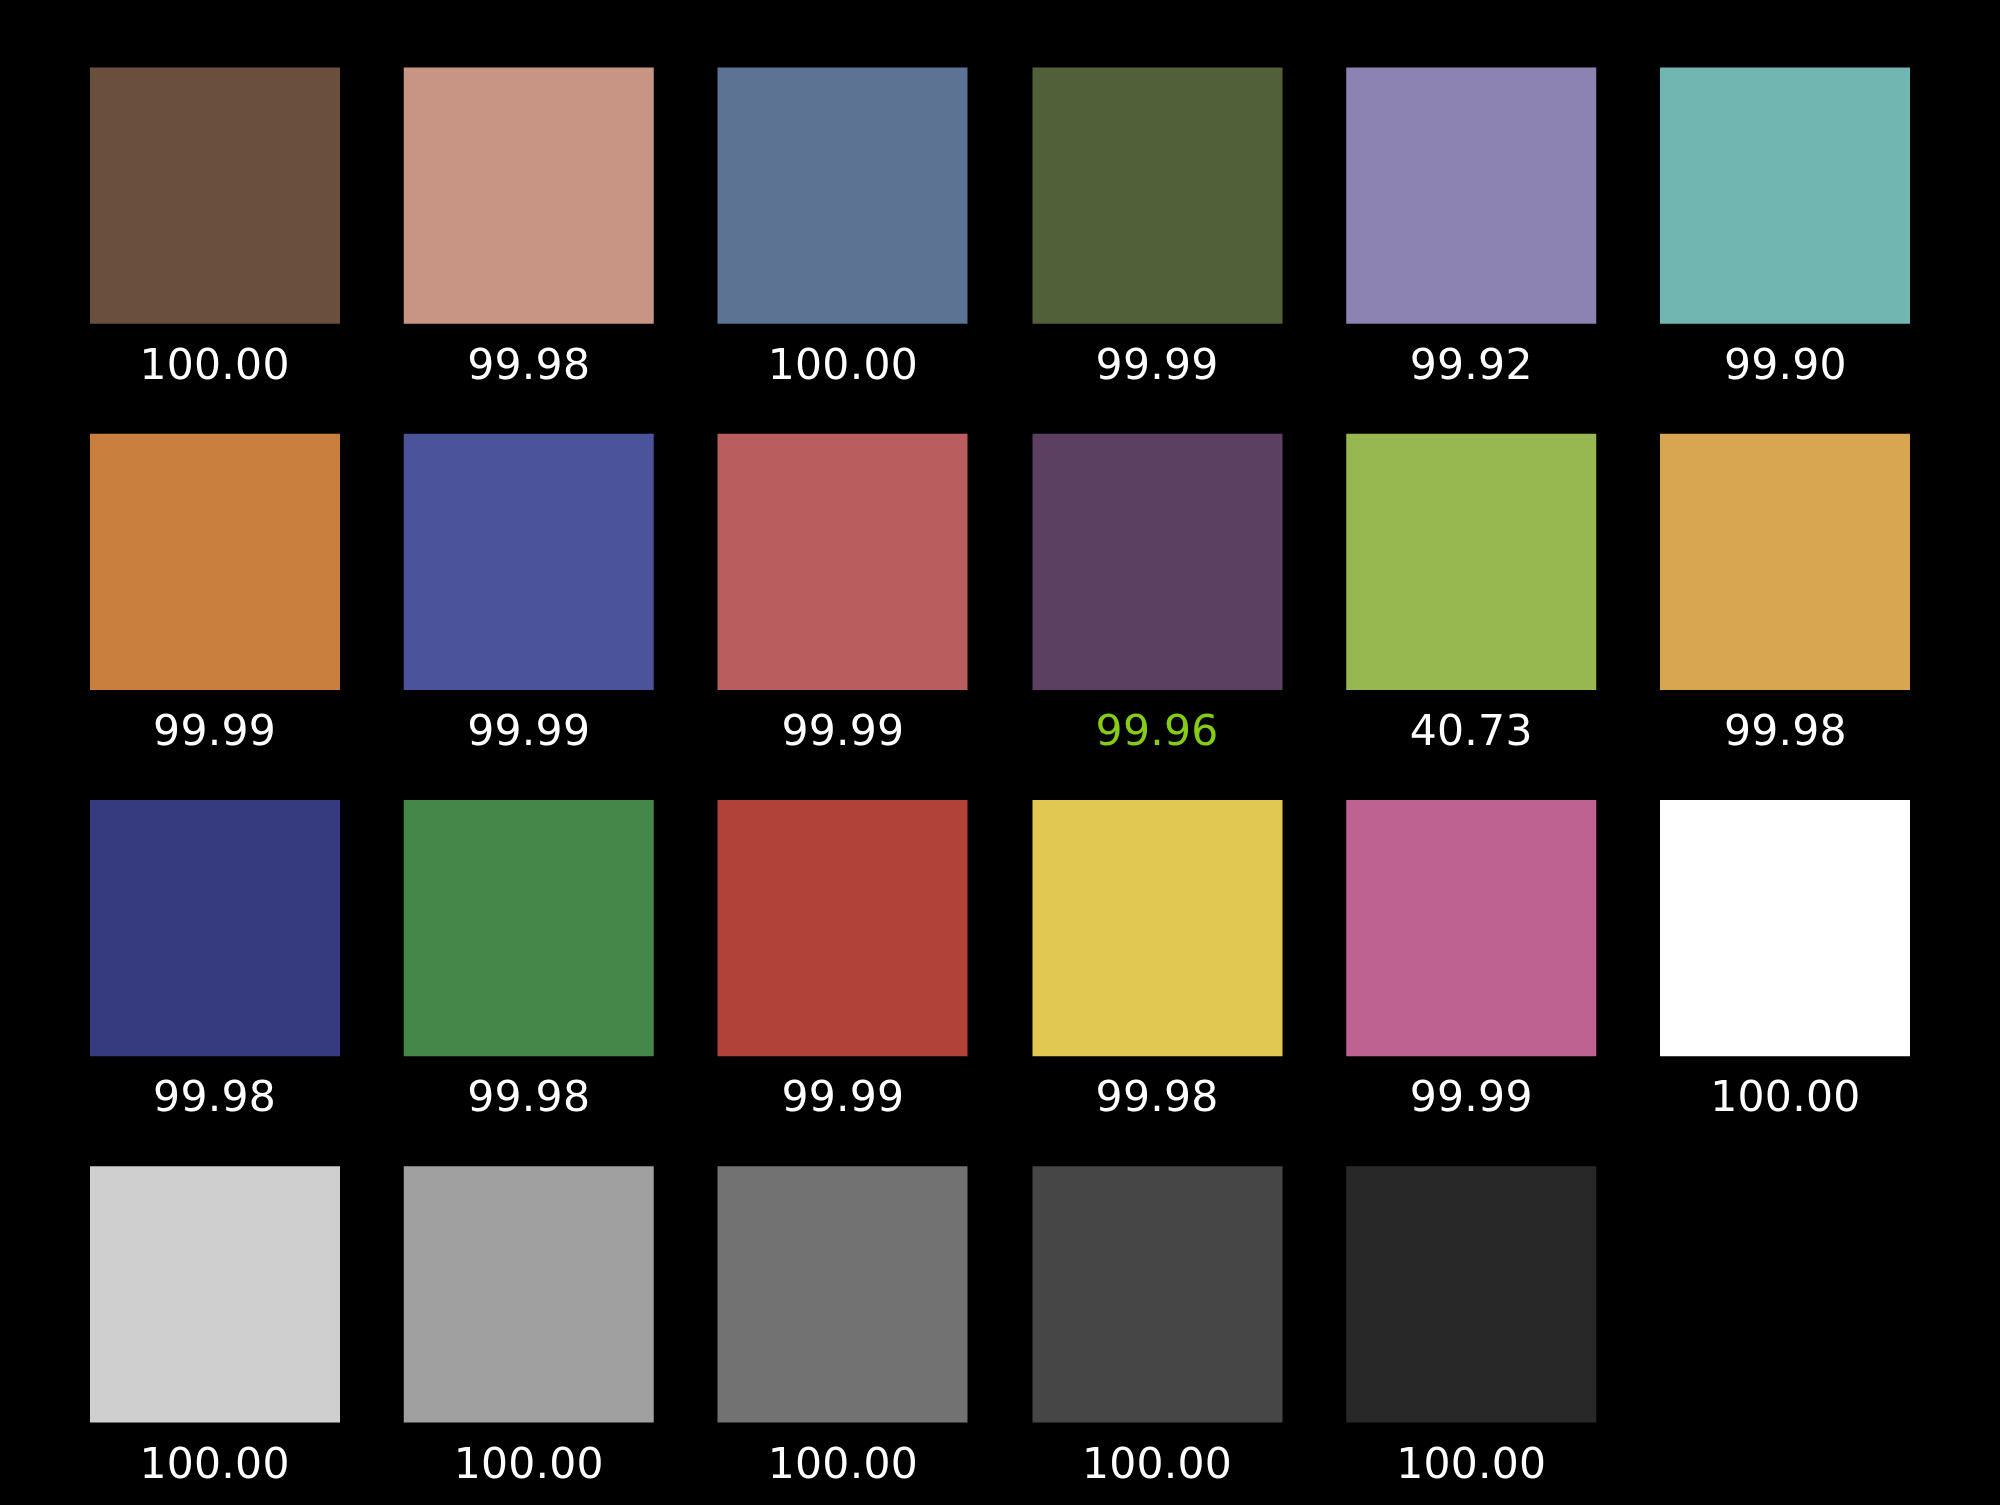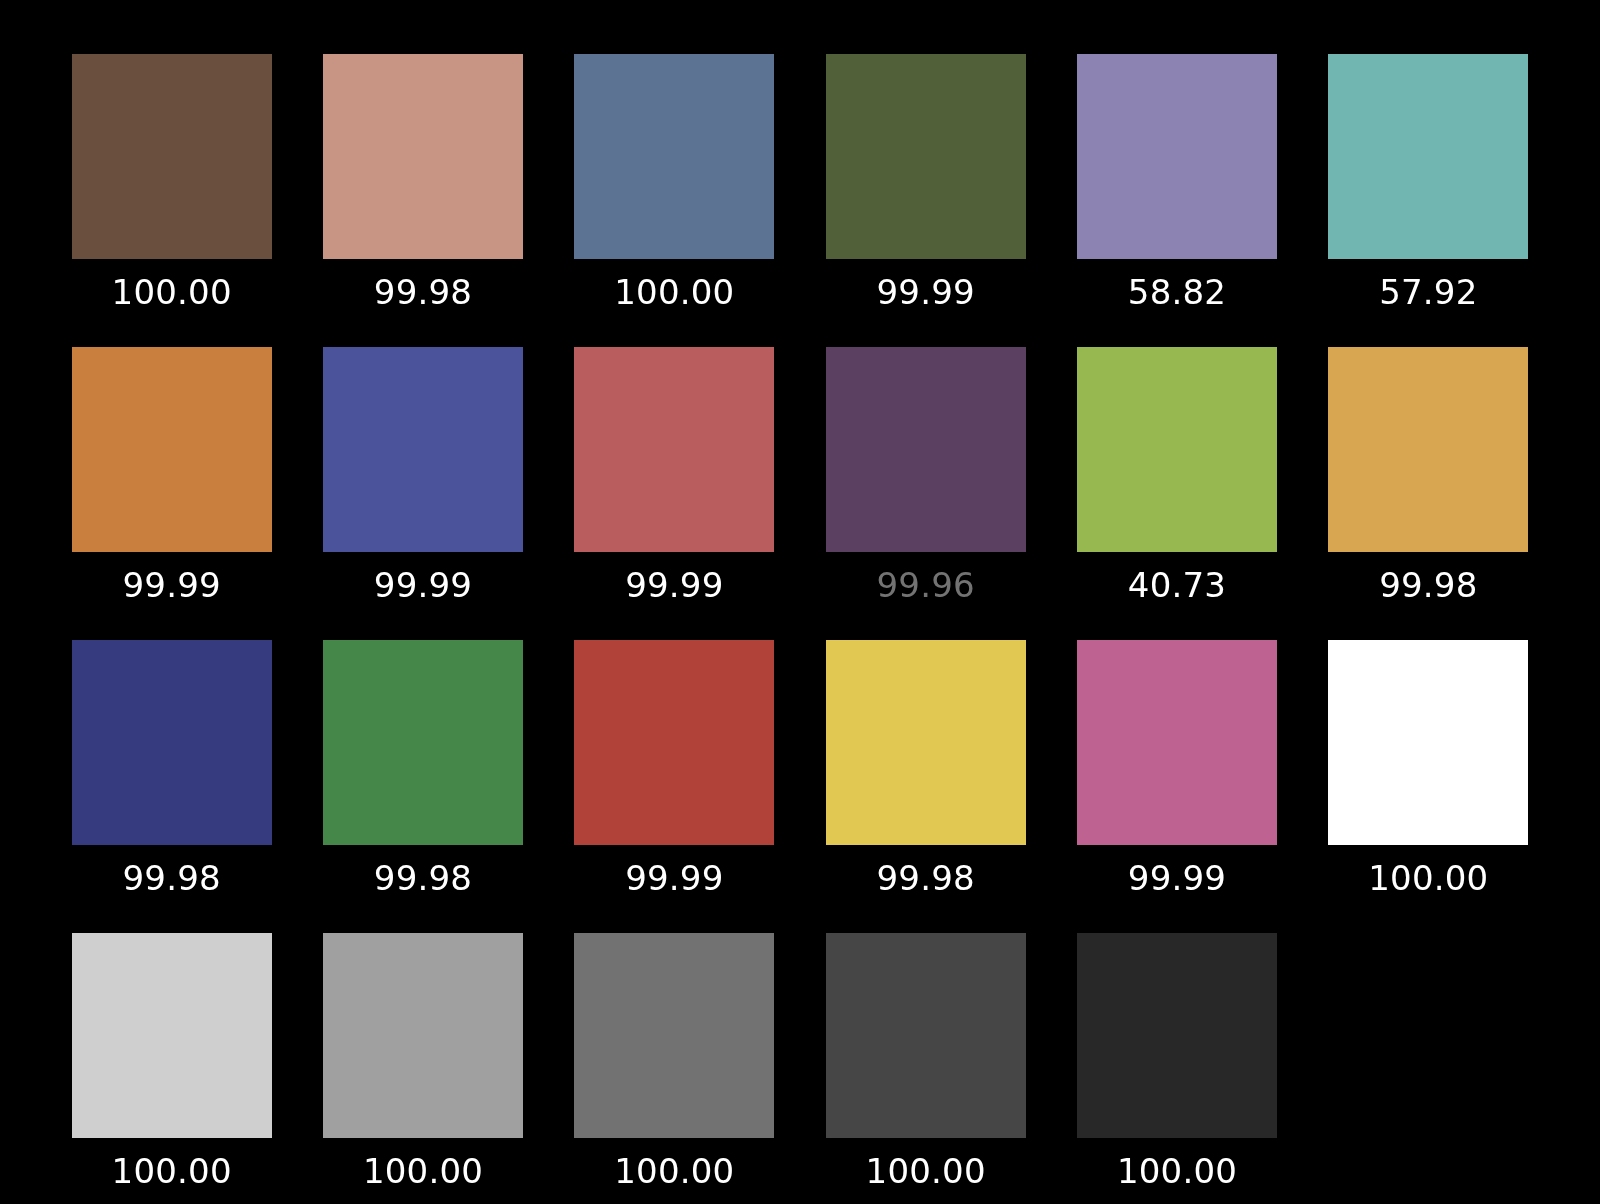--- a/index.html
+++ b/index.html
@@ -77,41 +77,41 @@
       <div class="cell">
         <div class="swatch" style="background-color: rgb(92, 115, 148);"></div>
         <div class="label" style="color: rgb(255, 255, 255);">100.00</div>
       </div>
       <div class="cell">
         <div class="swatch" style="background-color: rgb(82, 96, 58);"></div>
         <div class="label" style="color: rgb(255, 255, 255);">99.99</div>
       </div>
       <div class="cell">
         <div class="swatch" style="background-color: rgb(141, 131, 178);"></div>
-        <div class="label" style="color: rgb(255, 255, 255);">58.82</div>
+        <div class="label" style="color: rgb(255, 255, 255);">99.92</div>
       </div>
       <div class="cell">
         <div class="swatch" style="background-color: rgb(113, 182, 176);"></div>
-        <div class="label" style="color: rgb(255, 255, 255);">57.92</div>
+        <div class="label" style="color: rgb(255, 255, 255);">99.90</div>
       </div>
       <div class="cell">
         <div class="swatch" style="background-color: rgb(201, 128, 63);"></div>
         <div class="label" style="color: rgb(255, 255, 255);">99.99</div>
       </div>
       <div class="cell">
         <div class="swatch" style="background-color: rgb(75, 83, 155);"></div>
         <div class="label" style="color: rgb(255, 255, 255);">99.99</div>
       </div>
       <div class="cell">
         <div class="swatch" style="background-color: rgb(186, 93, 95);"></div>
         <div class="label" style="color: rgb(255, 255, 255);">99.99</div>
       </div>
       <div class="cell">
         <div class="swatch" style="background-color: rgb(92, 64, 97);"></div>
-        <div class="label" style="color: #737373;">99.96</div>
+        <div class="label" style="color: #84cc16;">99.96</div>
       </div>
       <div class="cell">
         <div class="swatch" style="background-color: rgb(151, 184, 80);"></div>
         <div class="label" style="color: rgb(255, 255, 255);">40.73</div>
       </div>
       <div class="cell">
         <div class="swatch" style="background-color: rgb(216, 165, 81);"></div>
         <div class="label" style="color: rgb(255, 255, 255);">99.98</div>
       </div>
       <div class="cell">

